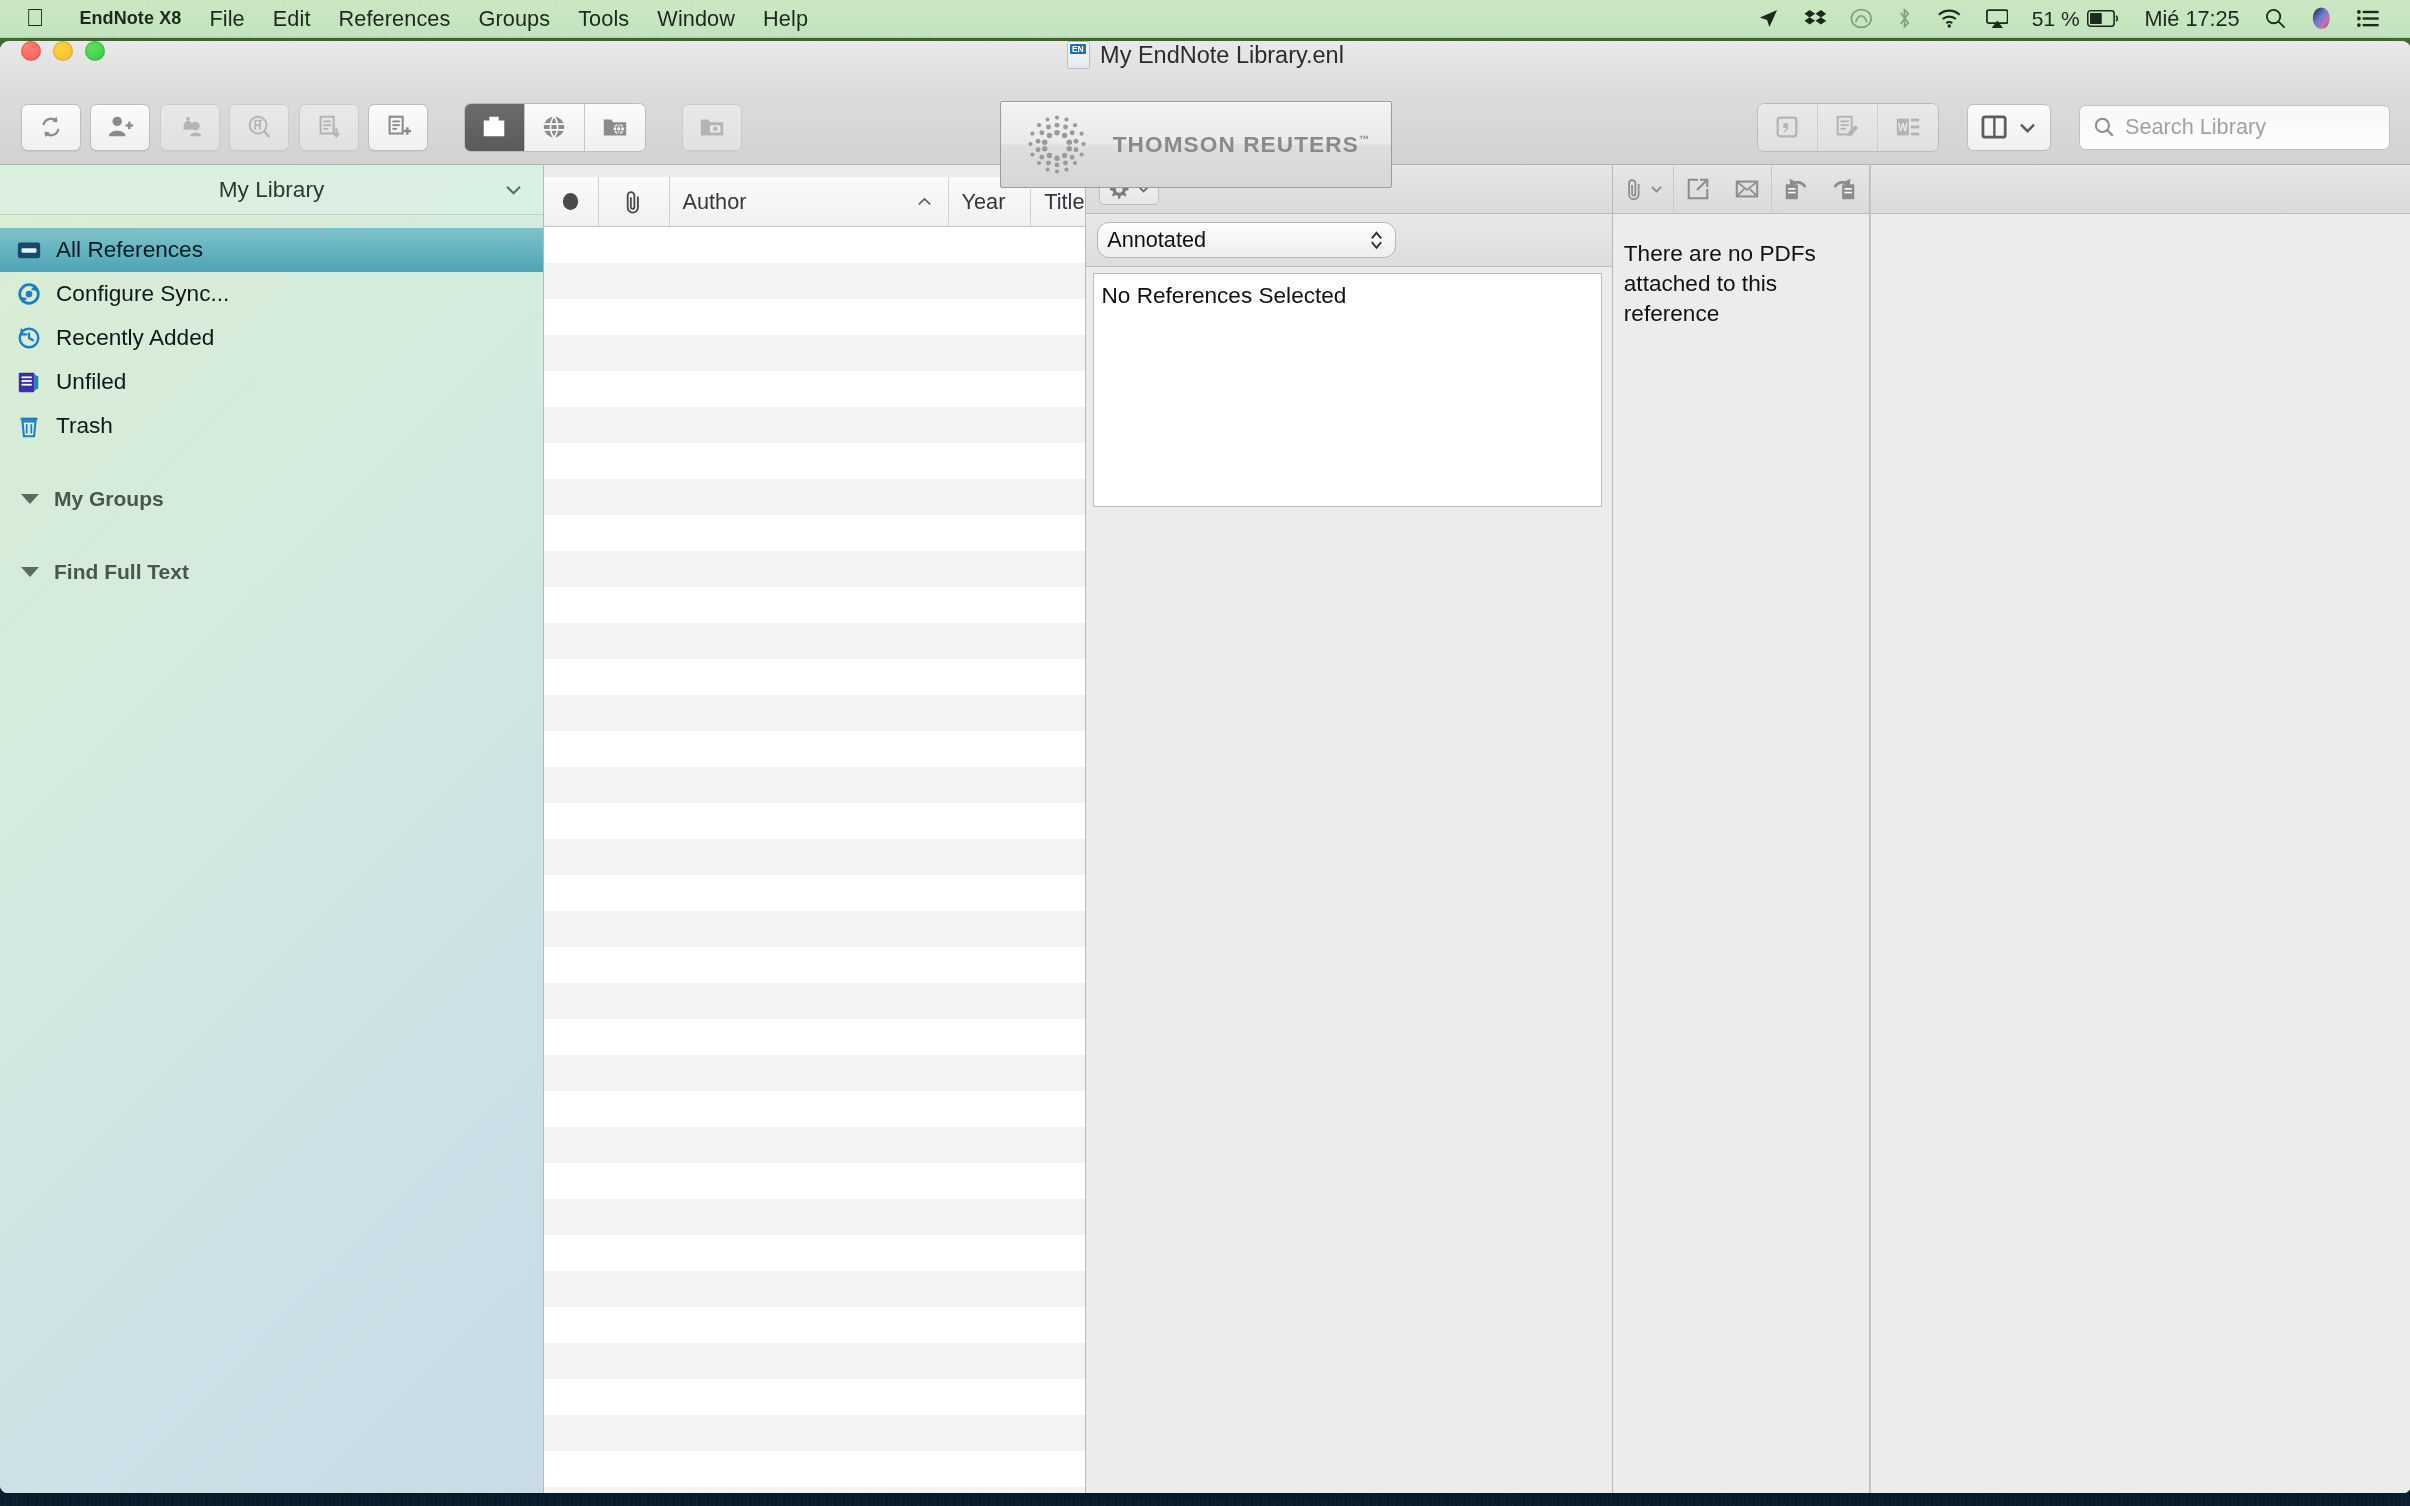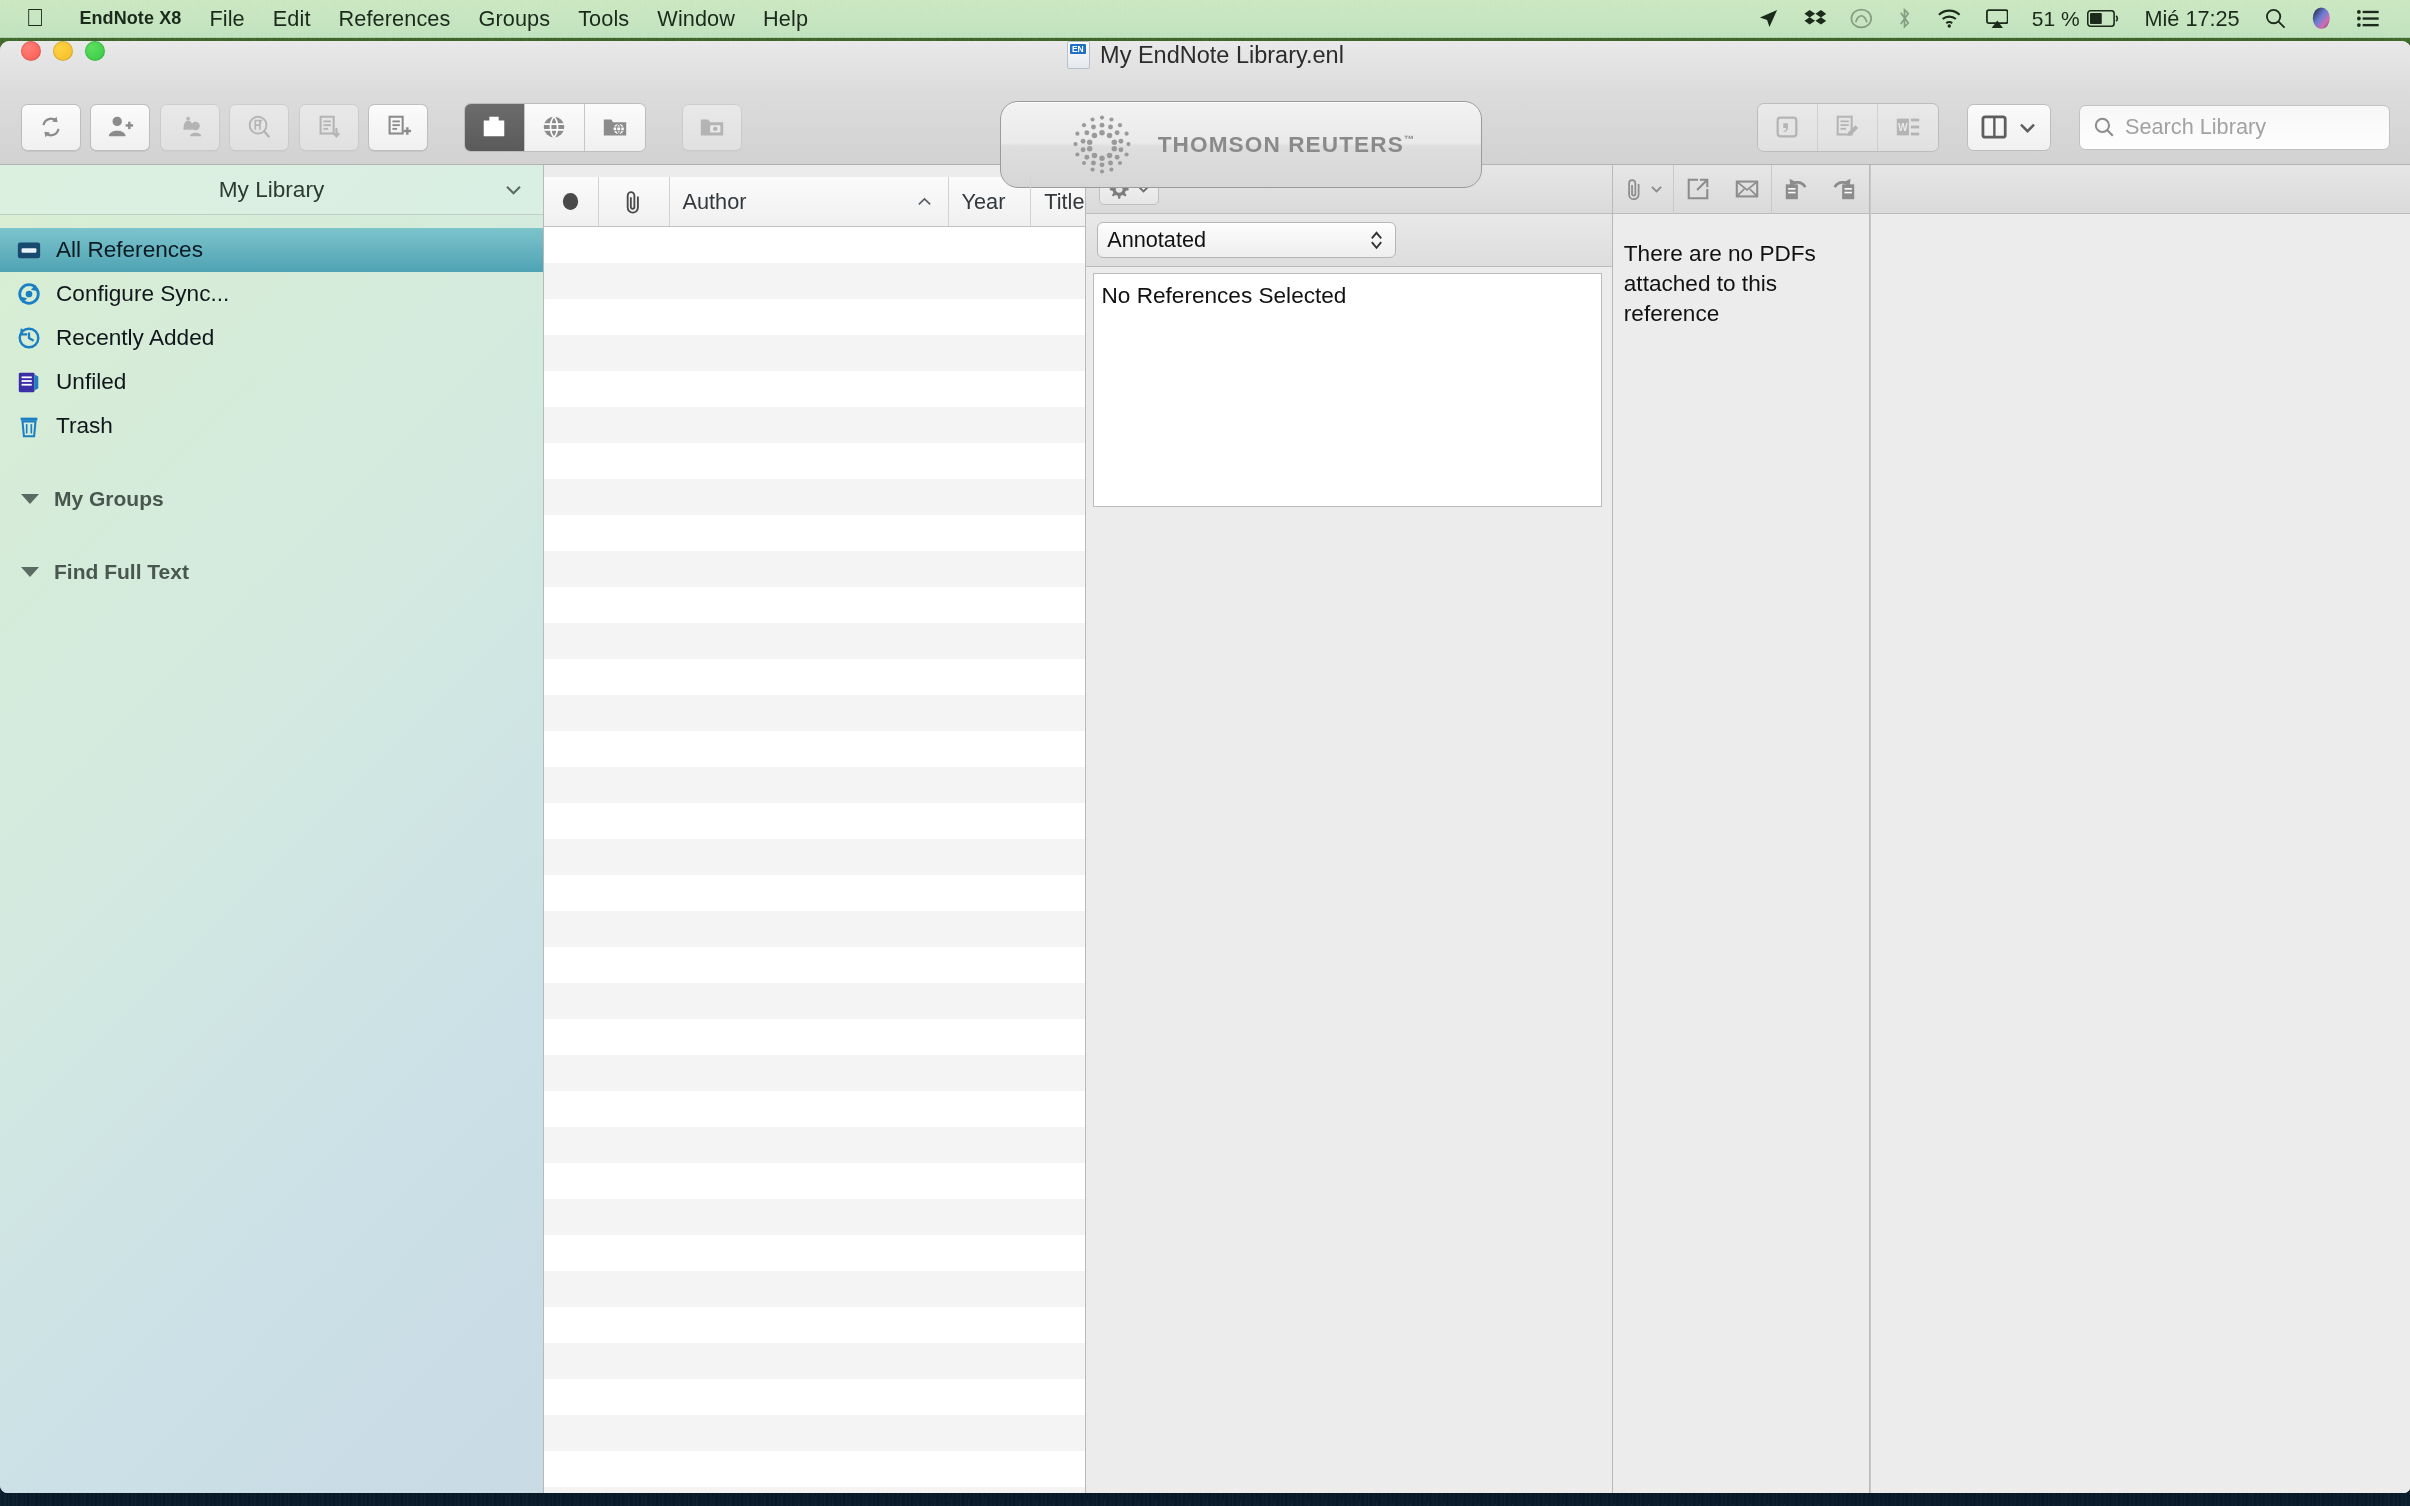--- a/index.html
+++ b/index.html
@@ -111,21 +111,21 @@
   }
   .tb-btn.disabled { opacity: 0.45; }
   .tb-seg { display: flex; border-radius: 6.6px; overflow: hidden; border: 0.9px solid #bdbdbd; }
   .tb-seg .tb-btn { border: none; border-radius: 0; border-right: 0.9px solid #c6c6c6; box-shadow: none; }
   .tb-seg .tb-btn:last-child { border-right: none; }
   .tb-seg .tb-btn.active { background: linear-gradient(to bottom, #6c6c6c, #5a5a5a); color: #fff; }
   .tb-gap { width: 17px; }
 
   #brand {
     position: absolute; left: 1000px; top: 11.3px;
-    width: 482px; height: 87px; border-radius: 18px;
+    width: 392px; height: 87px; border-radius: 2px;
     background: linear-gradient(to bottom, #f2f2f2 0%, #eaeaea 48%, #dedede 52%, #d6d6d6 100%);
     border: 0.9px solid #9b9b9b;
     box-shadow: 0 0.9px 0 rgba(255,255,255,0.8) inset;
     display: flex; align-items: center; justify-content: center; gap: 21px;
   }
   #brand .tr-text { font-size: 22.6px; font-weight: bold; letter-spacing: 1.1px; color: #8a8a8a; }
   #brand .tr-text sup { font-size: 10.4px; vertical-align: super; }
 
   #toolbar .right-group {
     margin-left: auto; display: flex; align-items: center; gap: 28px;
@@ -218,21 +218,21 @@
     display: flex; align-items: center; gap: 5.6px; color: #7d7d7d;
   }
   #ref-body { flex: 1; background: #ececec; padding: 26px 0 0 13px; border-bottom: 0.9px solid #bcbcbc;}
   #ref-body .msg { font-size: 22.6px; color: #111; }
   #style-bar {
     height: 53px; flex: none; display: flex; align-items: center; padding-left: 11.3px;
     background: linear-gradient(to bottom, #e8e8e8, #dddddd);
     border-bottom: 0.9px solid #bcbcbc;
   }
   .popup {
-    width: 299px; height: 36px; border-radius: 6px;
+    width: 299px; height: 36px; border-radius: 12px;
     background: linear-gradient(to bottom, #fdfdfd, #eeeeee);
     border: 0.9px solid #b6b6b6;
     display: flex; align-items: center; padding: 0 9.4px;
     font-size: 21.7px; color: #111; position: relative;
   }
   .popup .arrows { position: absolute; right: 11.3px; display: flex; flex-direction: column; line-height: 0.62; color: #444; font-size: 16px; }
   #preview-area { height: 234px; flex: none; background: #fff; border: 0.9px solid #bcbcbc; margin: 5.6px 9.4px 9.4px 7.5px; padding: 9.4px 0 0 7.5px; }
   #preview-area .msg { font-size: 22.6px; color: #111; }
 
   

